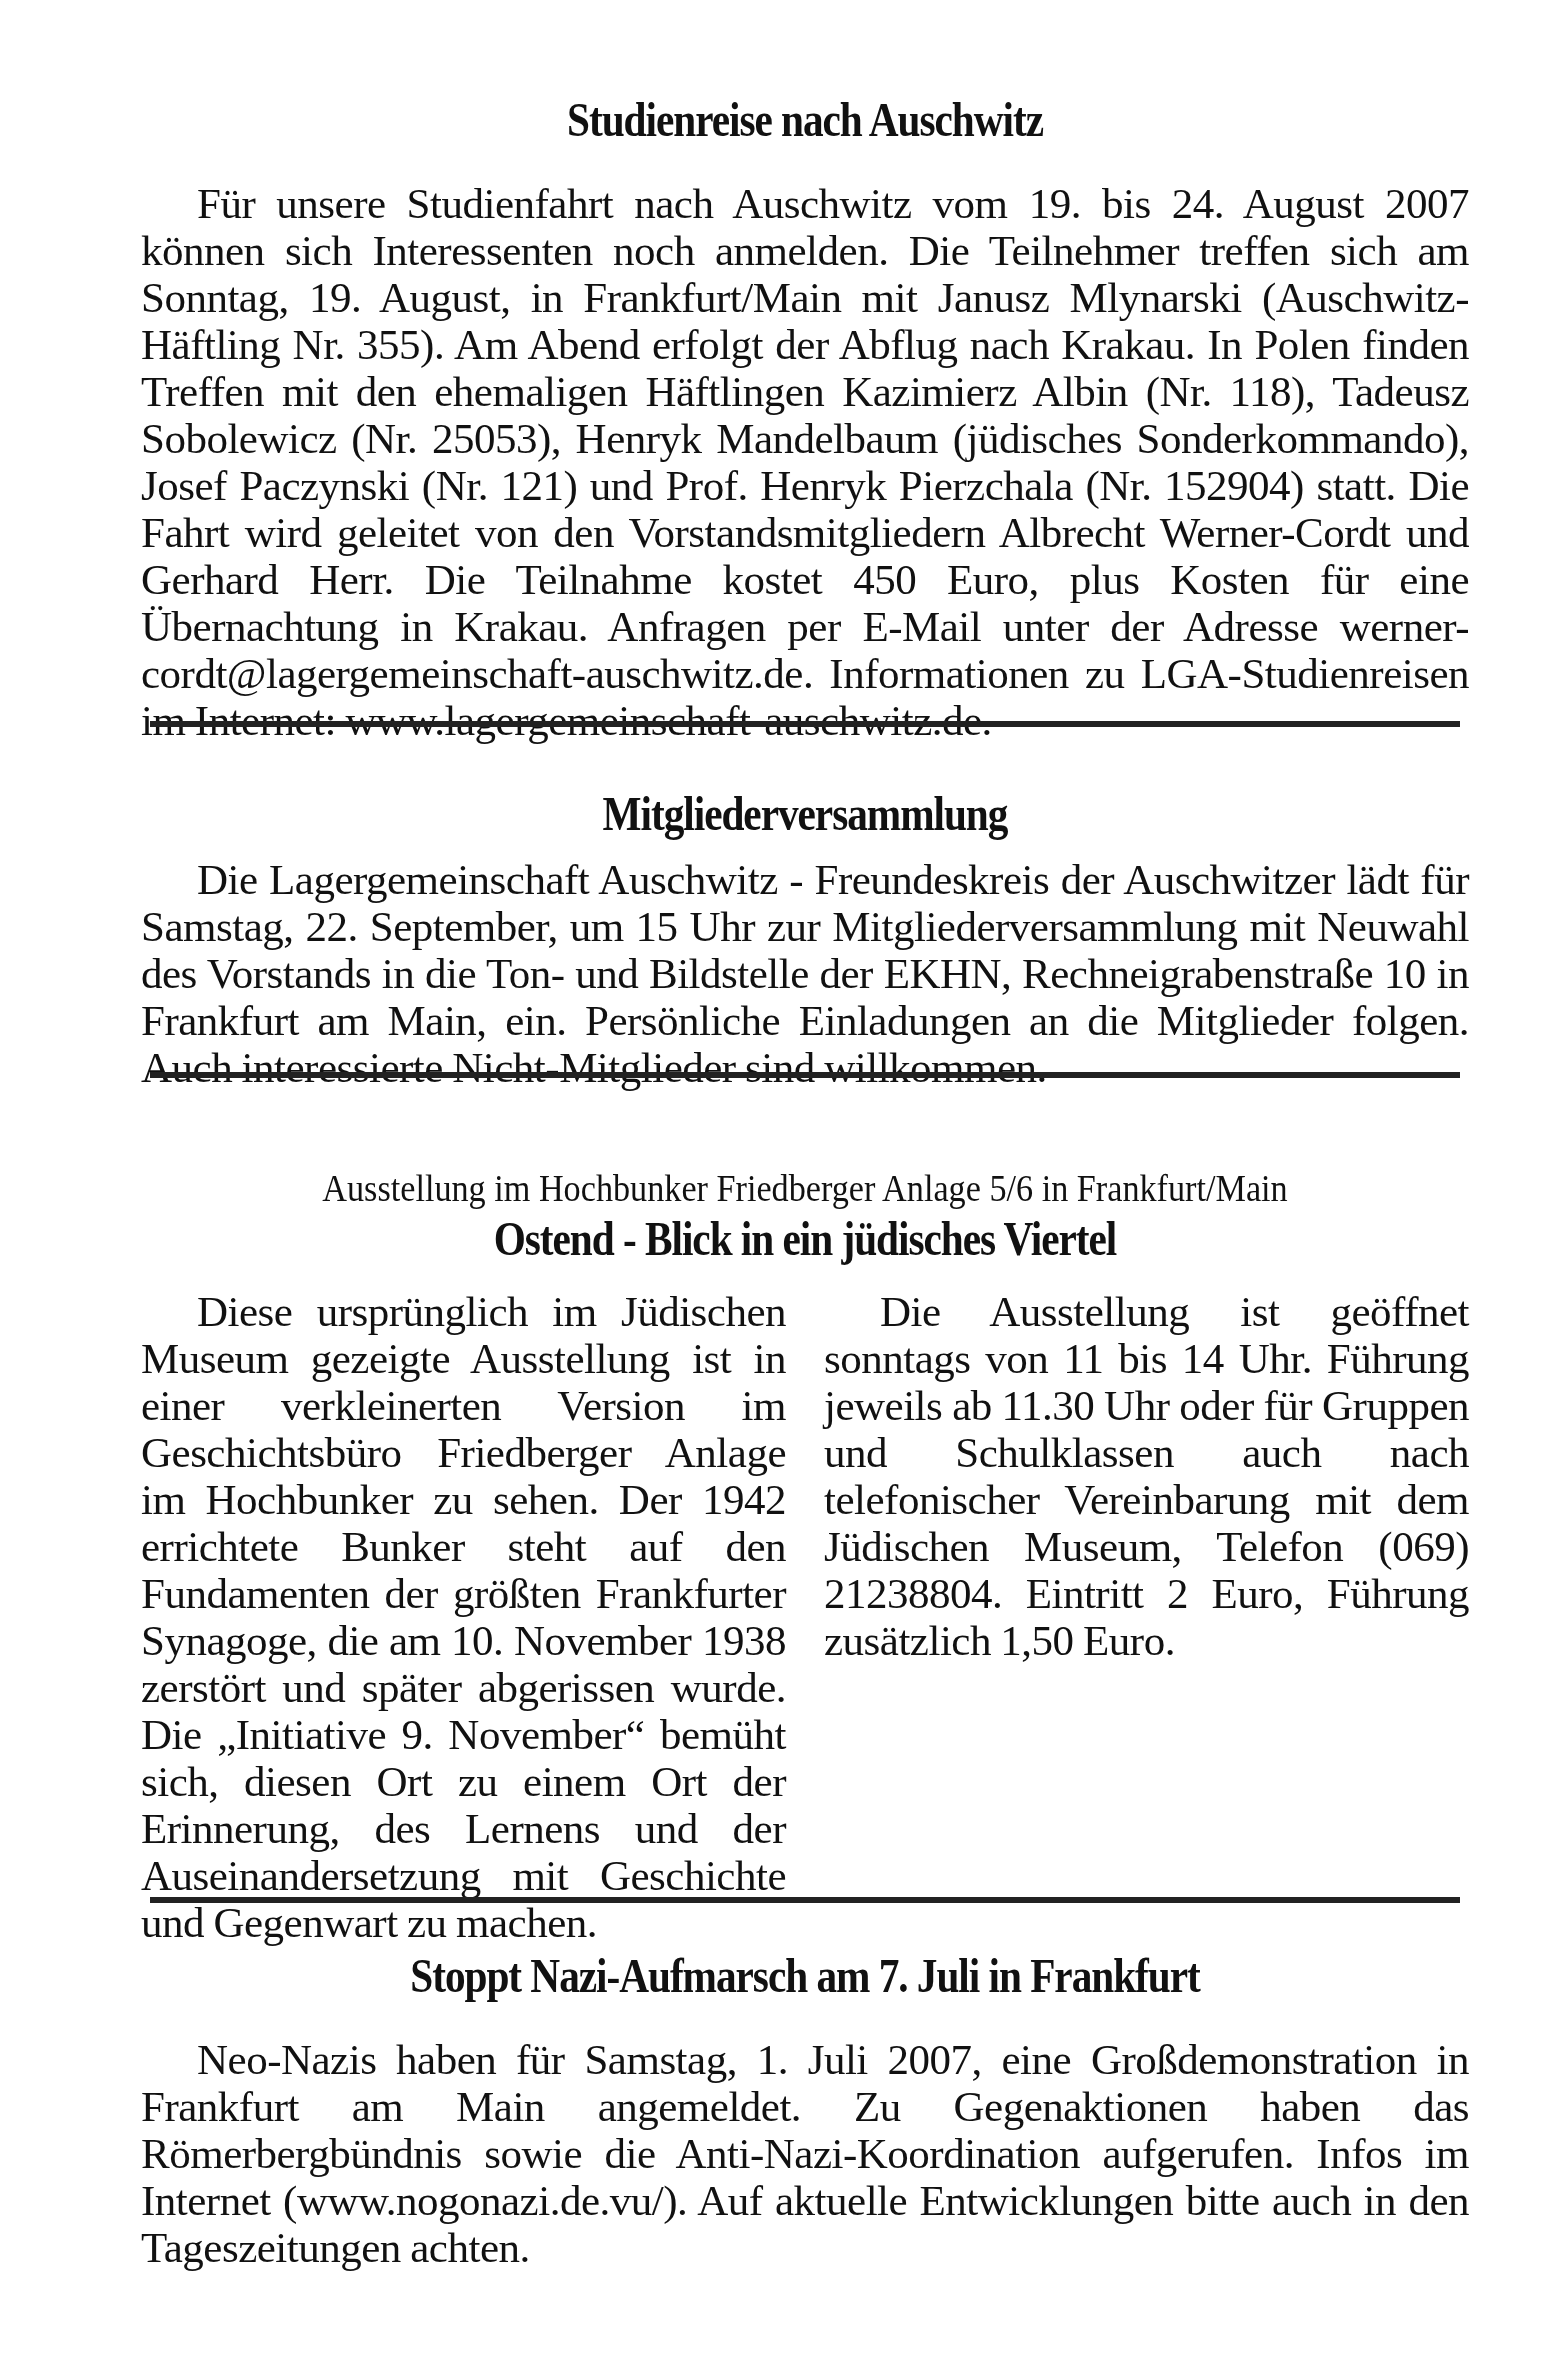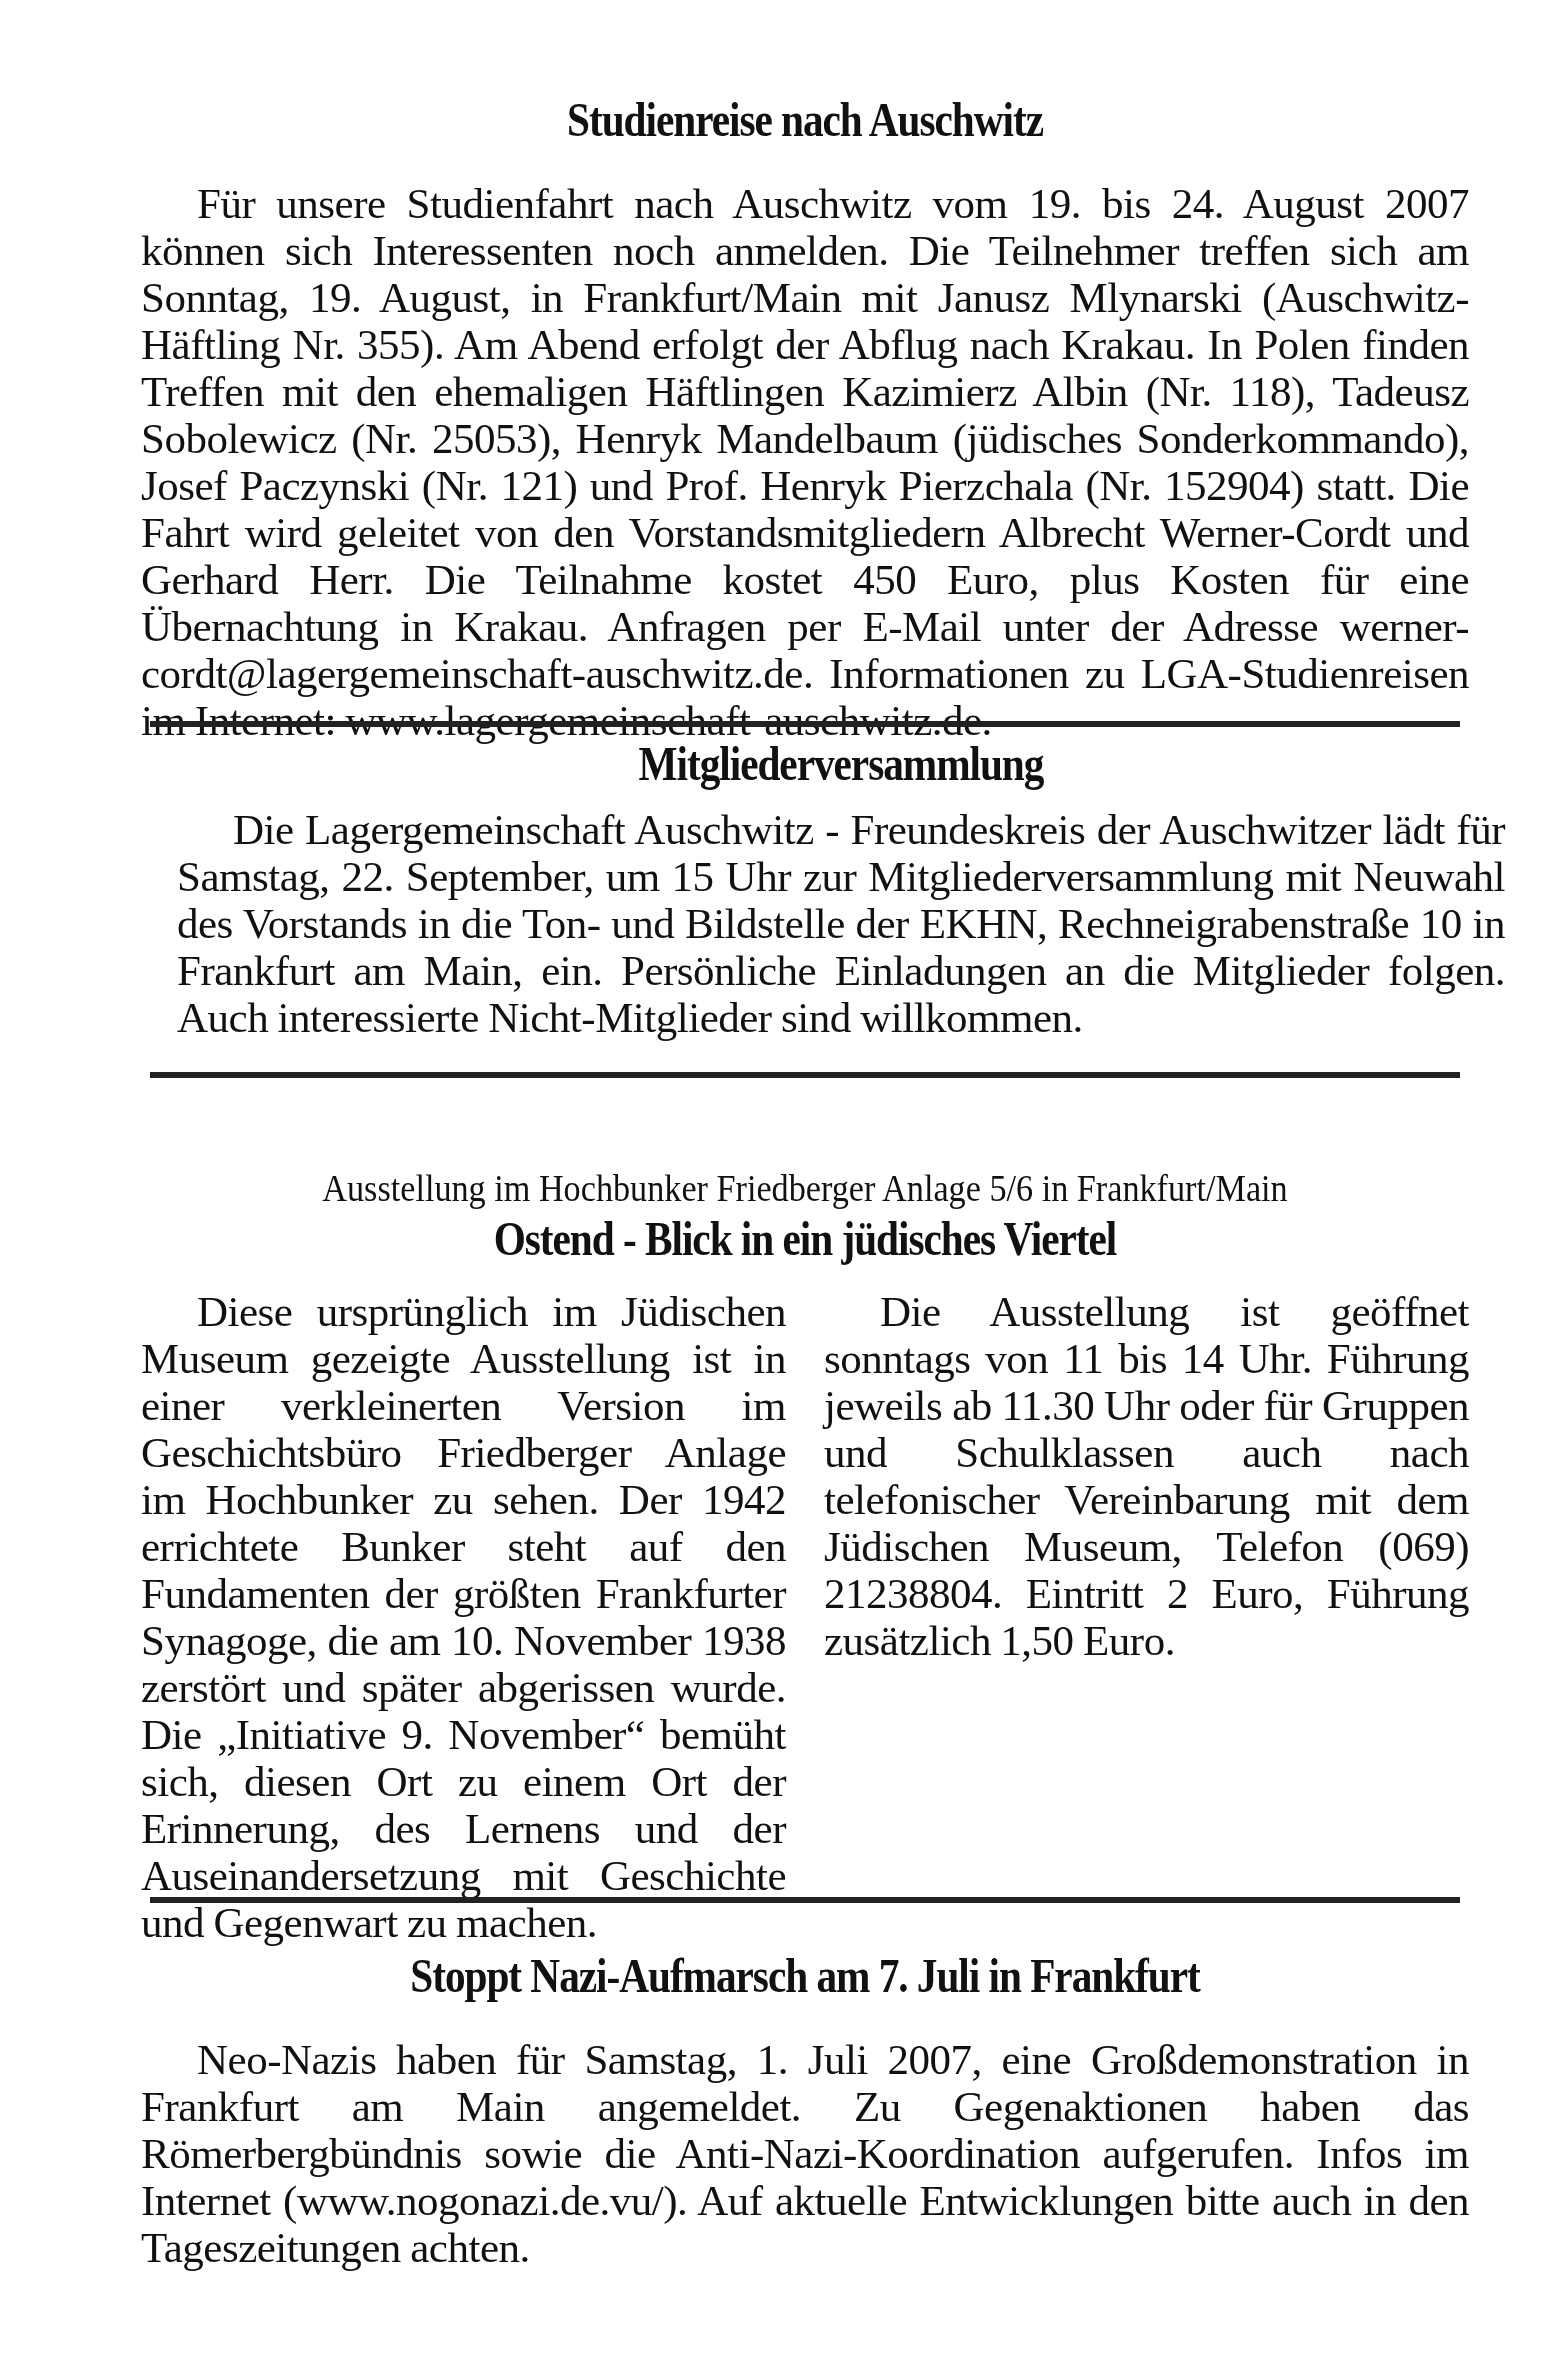--- a/index.html
+++ b/index.html
@@ -70,21 +70,21 @@
     }
     .col p + p {
       margin-top: 0;
     }
 
     #s1 { position: absolute; top: 94px; left: 0; width: 1328px; }
     #s1 .heading { margin-bottom: 33px; }
 
     #rule1 { position: absolute; top: 721px; left: 0; }
 
-    #s2 { position: absolute; top: 738px; left: 0; width: 1328px; margin-left: 36px; }
+    #s2 { position: absolute; top: 788px; left: 0; width: 1328px; }
     #s2 .heading { margin-bottom: 15.6px; }
 
     #rule2 { position: absolute; top: 1072px; left: 0; }
 
     #s3 { position: absolute; top: 1168px; left: 0; width: 1328px; }
     #s3 .subheading { margin-bottom: 3.1px; }
     #s3 .heading { margin-bottom: 22px; }
 
     #rule3 { position: absolute: top: 1897px; left: 0; }
     #rule3 { position: absolute; top: 1897px; left: 0; }

